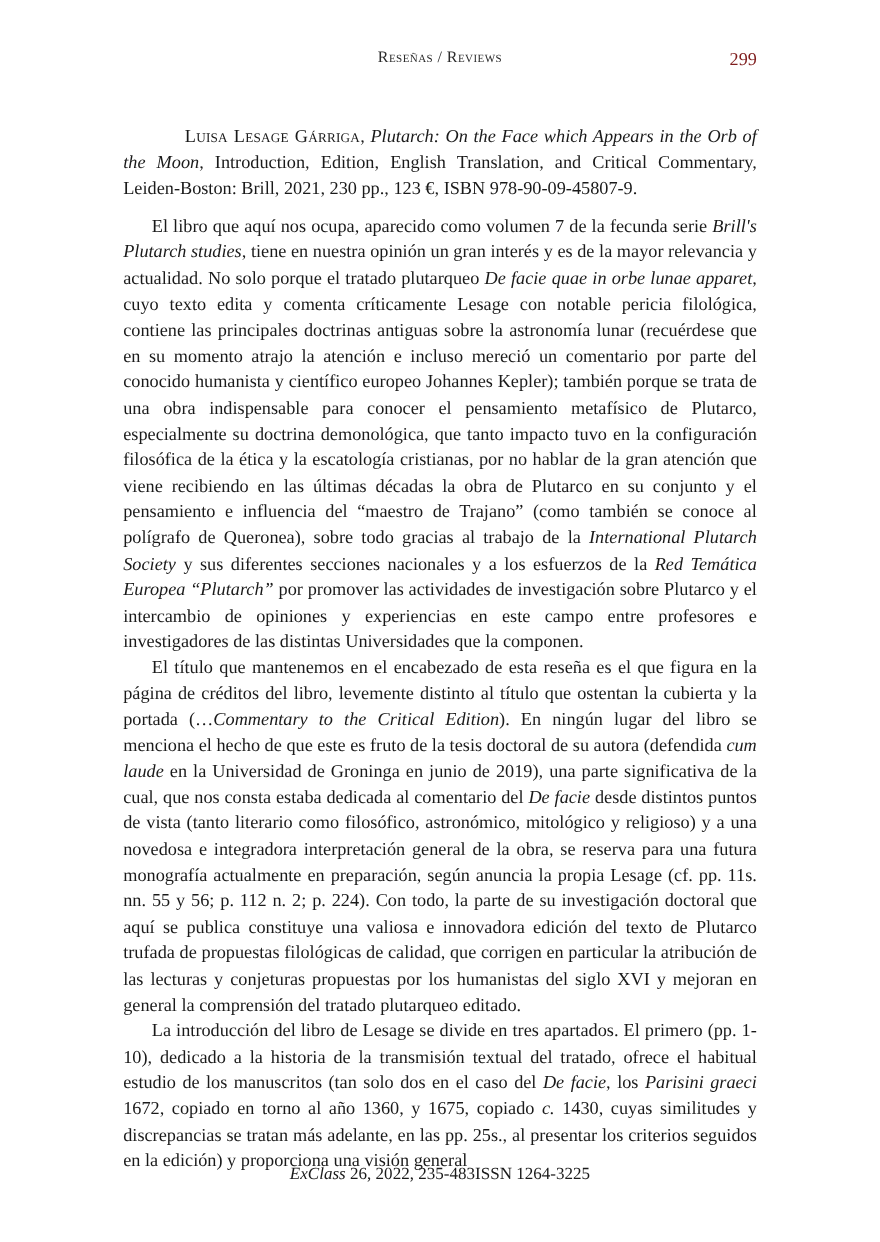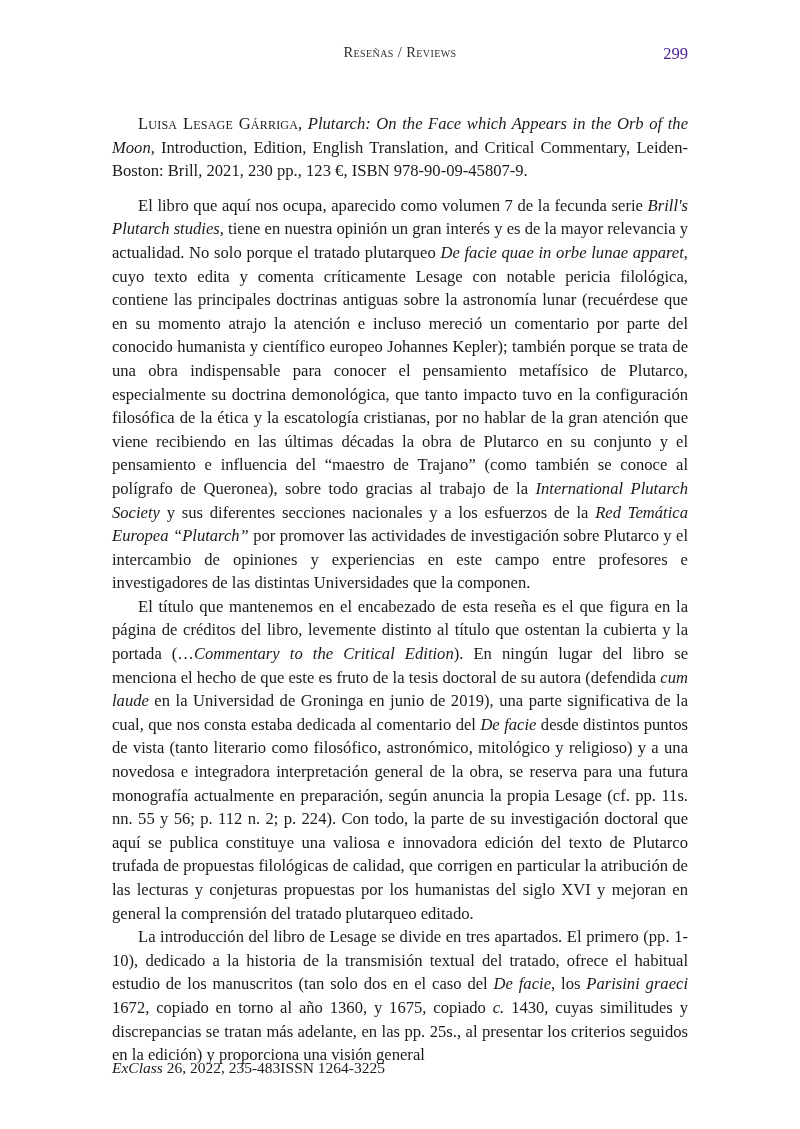--- a/index.html
+++ b/index.html
@@ -37,21 +37,21 @@
     font-variant: small-caps;
     letter-spacing: 0.4px;
     color: #2b2b2b;
     white-space: nowrap;
   }
   .folio {
     position: absolute;
     right: 0;
     top: 0;
     font-size: 16.5px;
-    color: #4c1d95;
+    color: #7f1d1d;
   }
   
   .textblock {
     position: absolute;
     left: 112px;
     top: 112px;
     width: 576px;
     text-align: justify;
     text-justify: inter-word;
     font-size: 16.6px;
@@ -59,40 +59,41 @@
     hyphens: none;
   }
   .ref-head {
     margin: 0 0 11px 0;
     text-indent: 26px;
     text-align: justify;
   }
   .ref-head .author {
     font-variant: small-caps;
     letter-spacing: 0.2px;
+    margin-left: 30px;
   }
   .ref-head .worktitle {
     font-style: italic;
   }
   p.body-para {
     margin: 0;
     text-indent: 26px;
     text-align: justify;
   }
   p.body-para i, .ref-head i {
     font-style: italic;
   }
   
   .footer {
     position: absolute;
     left: 112px;
     right: 112px;
     bottom: 52px;
     display: flex;
-    justify-content: flex-start;
+    justify-content: center;
     align-items: baseline;
     font-size: 15.5px;
   }
   .footer-left i { font-style: italic; }
   .footer-right { white-space: nowrap; }
 </style>
 </head>
 <body>
 
 <div class="page">

